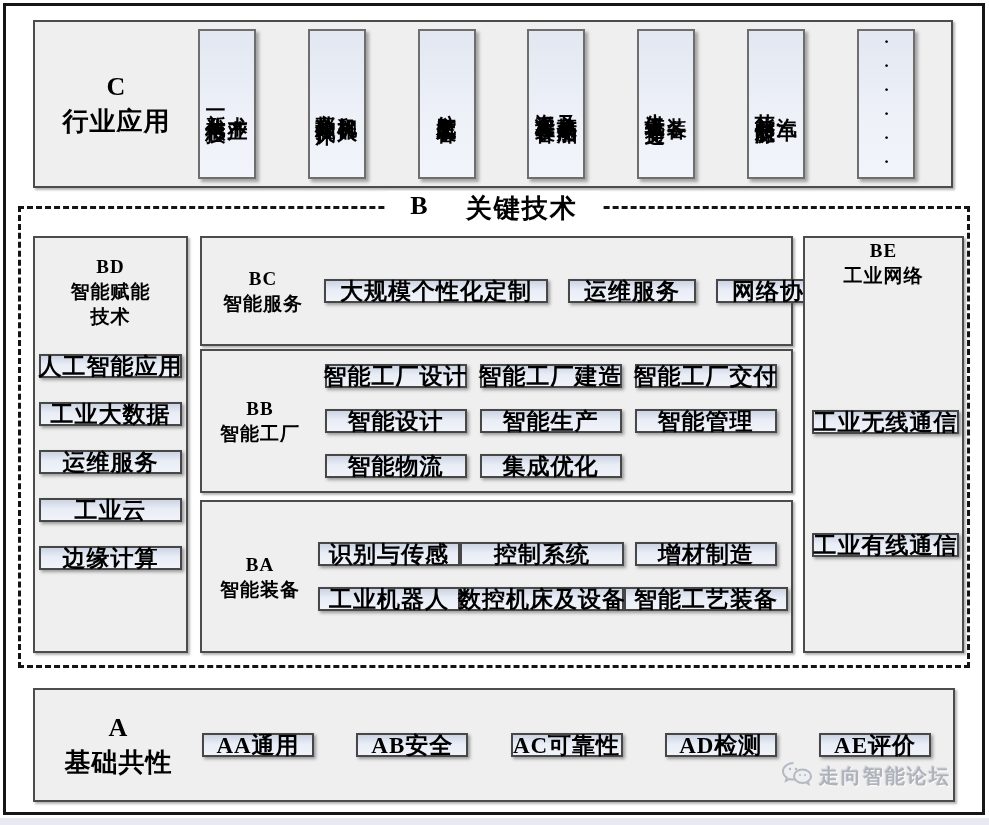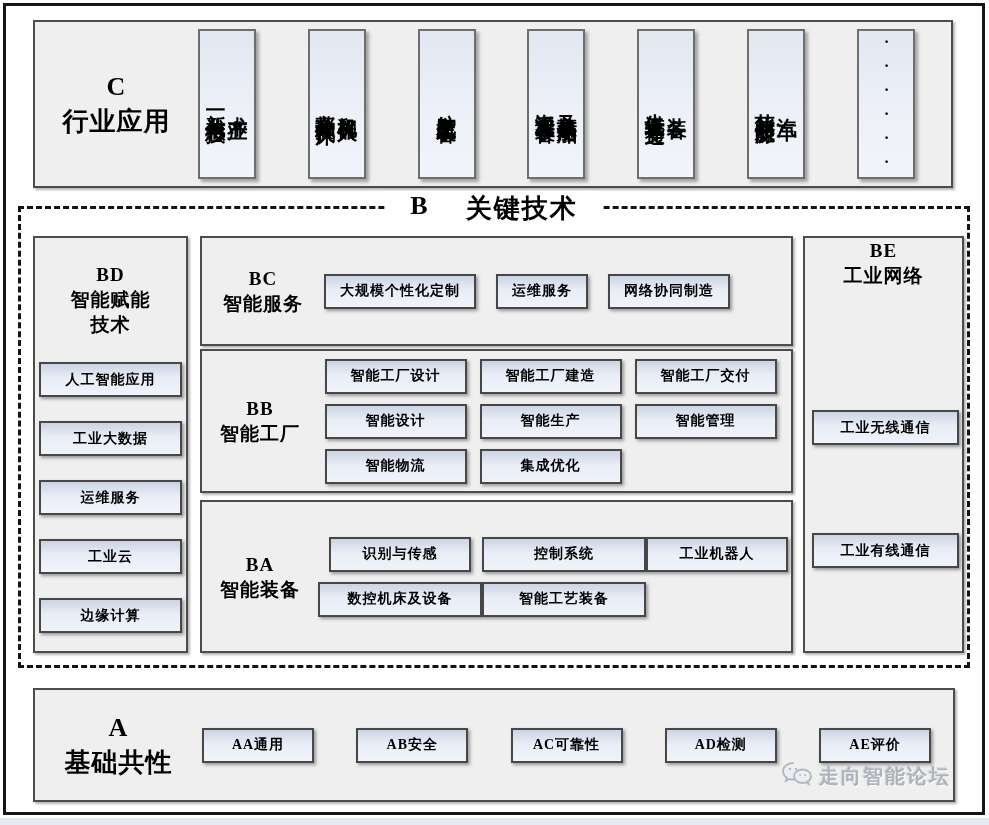--- a/index.html
+++ b/index.html
@@ -57,21 +57,21 @@
     border: 3px dashed #141414; background: #ffffff;
   }
   #b-title {
     position: absolute; top: -18px; left: 50%; transform: translateX(-50%);
     background: #ffffff; padding: 0 24px; font-size: 26px; letter-spacing: 2px;
     display: flex; gap: 36px; white-space: nowrap;
   }
   .sub-panel { position: absolute; background: #efeff0; border: 2px solid #4c4c4c; box-shadow: 2px 2px 2px rgba(120,120,120,.55); }
   .sub-title { text-align: center; font-size: 19px; line-height: 25px; letter-spacing: 1px; }
 
-  #panel-bd { left: 12px; top: 27px; width: 155px; height: 417px; padding-top: 24px; }
+  #panel-bd { left: 12px; top: 27px; width: 155px; height: 417px; padding-top: 16px; }
   #panel-bd .sub-title .wrap-name { width: 86px; margin: 0 auto; }
   #bd-items { margin-top: 25px; display: flex; flex-direction: column; gap: 24px; padding: 0 4px; }
 
   #panel-bc { left: 179px; top: 27px; width: 593px; height: 110px; display: flex; align-items: center; }
   #panel-bc .sub-title { width: 122px; flex: 0 0 122px; }
   #bc-items { flex: 1; display: flex; align-items: center; gap: 20px; margin-right: 12px; }
 
   #panel-bb { left: 179px; top: 140px; width: 593px; height: 144px; display: flex; align-items: center; }
   #panel-bb .sub-title { width: 116px; flex: 0 0 116px; }
   #panel-ba { left: 179px; top: 291px; width: 593px; height: 153px; display: flex; align-items: center; }
@@ -84,26 +84,26 @@
   .btn-grid .btn { width: 142px; }
   .btn-grid .btn.wide { width: 164px; }
 
   #panel-be { left: 782px; top: 27px; width: 161px; height: 417px; }
   .be-btn { position: absolute; left: 7px; width: 147px; height: 57px; font-size: 20px; }
   #be-btn-0 { top: 172px; }
   #be-btn-1 { top: 295px; }
 
   
   .btn {
-    height: 35px;
+    height: 24px;
     background: linear-gradient(180deg,#ccd4e3,#e9edf6 45%,#f0f3f9);
     border: 2px solid #474747;
     box-shadow: 2px 2px 3px rgba(70,70,70,.5);
     display: flex; align-items: center; justify-content: center;
-    font-size: 14px; letter-spacing: 1px; white-space: nowrap;
+    font-size: 23px; letter-spacing: 1px; white-space: nowrap;
   }
   .btn.fit { width: auto; padding: 0 14px; }
 
   
   #section-a { left: 33px; top: 688px; width: 922px; height: 114px; display: flex; align-items: center; }
   #section-a .big-title { width: 167px; flex: 0 0 167px; }
   #a-items { flex: 1; display: flex; align-items: center; justify-content: space-between; margin-right: 22px; }
   #a-items .btn { width: 112px; }
 
   
@@ -206,20 +206,21 @@
     </div>
 
     <div id="panel-ba" class="sub-panel">
       <div class="sub-title">
         <div>BA</div>
         <div>智能装备</div>
       </div>
       <div class="btn-grid">
         <div class="btn">识别与传感</div>
         <div class="btn wide">控制系统</div>
+        <div class="btn">增材制造</div>
         <div class="btn">工业机器人</div>
         <div class="btn wide">数控机床及设备</div>
         <div class="btn wide">智能工艺装备</div>
       </div>
     </div>
 
     <div id="panel-be" class="sub-panel">
       <div class="sub-title">
         <div>BE</div>
         <div>工业网络</div>

